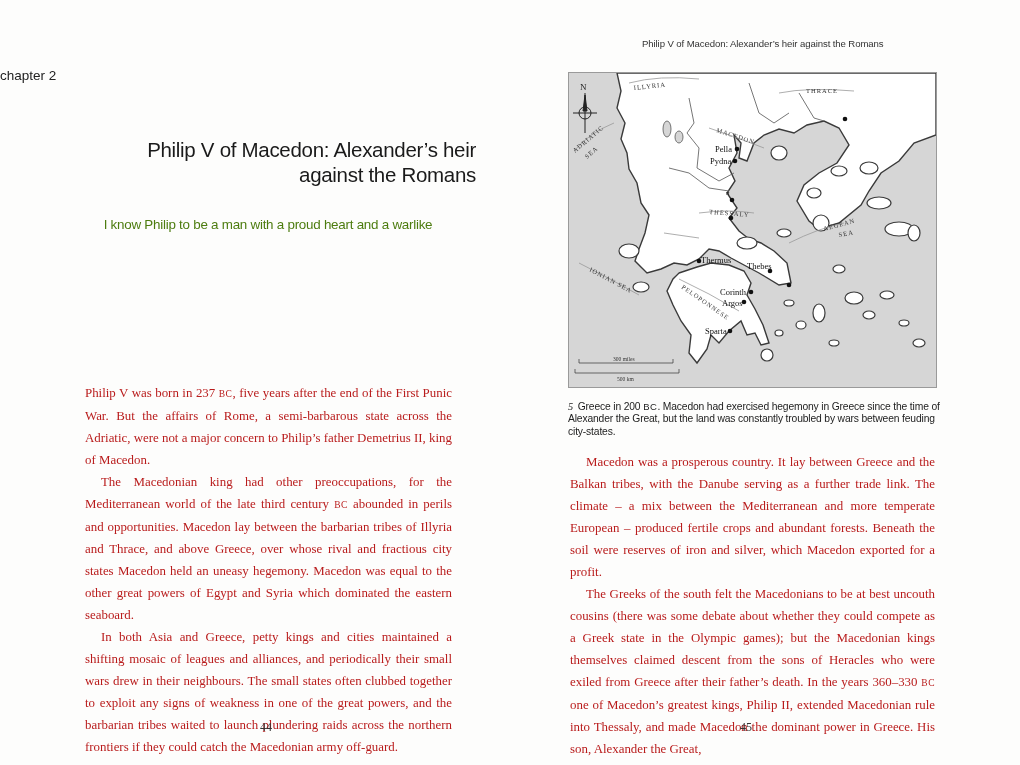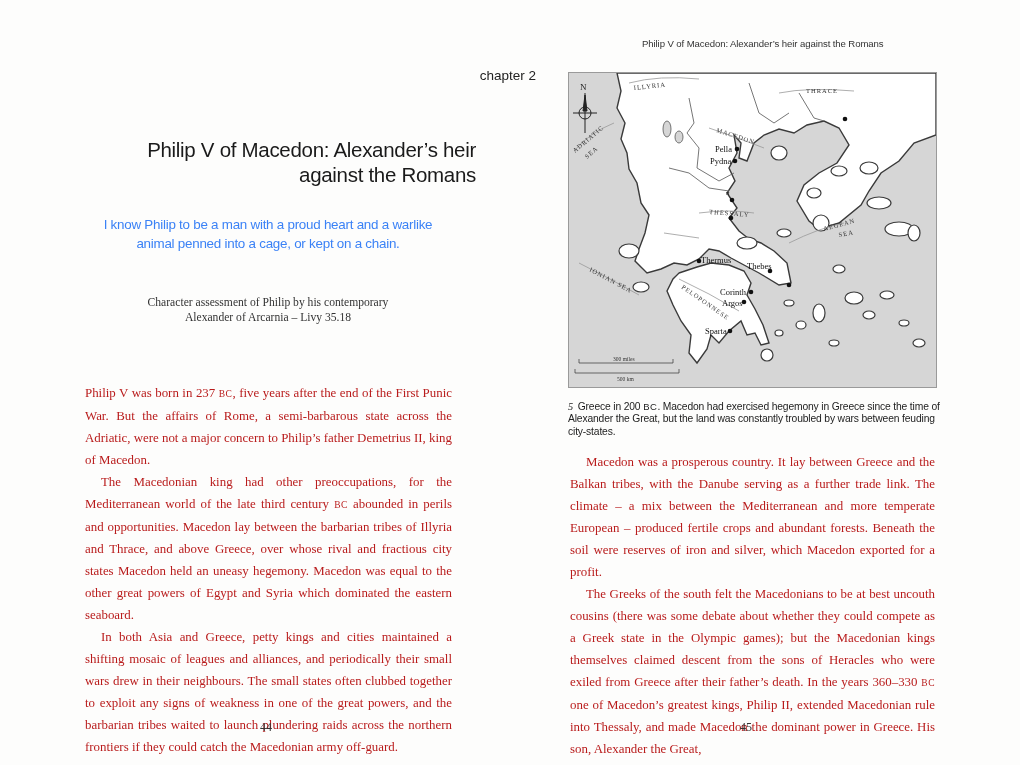--- a/index.html
+++ b/index.html
@@ -2,23 +2,23 @@
 <html><head>
 <meta charset="utf-8">
 <style>
   html, body { margin:0; padding:0; }
   body { width:1020px; height:765px; background:#fdfdfc; position:relative; overflow:hidden; color:#1e1e1e; }
   .page { position:absolute; top:0; height:765px; }
   .page-left { left:0; width:510px; }
   .sans { font-family:"Liberation Sans", "DejaVu Sans", sans-serif; }
   .serif { font-family:"Liberation Serif", "DejaVu Serif", serif; }
 
-  .chapter-label { position:absolute; top:68px; left:0; width:536px; text-align:right; font-size:13.5px; color:#222; }
+  .chapter-label { position:absolute; top:68px; left:0; width:536px; text-align:left; font-size:13.5px; color:#222; }
   .chapter-title { position:absolute; top:137px; left:60px; width:416px; text-align:right; font-size:20.5px; line-height:25px; color:#1a1a1a; letter-spacing:-0.3px; }
-  .epigraph { position:absolute; top:216px; left:78px; width:380px; text-align:center; font-size:13.4px; line-height:18.5px; color:#3b82f6; letter-spacing:-0.25px; }
+  .epigraph { position:absolute; top:216px; left:78px; width:380px; text-align:center; font-size:13.4px; line-height:18.5px; color:#4d7c0f; letter-spacing:-0.25px; }
   .epigraph-line { display:block; }
   .attribution { position:absolute; top:296px; left:78px; width:380px; text-align:center; font-size:11.6px; line-height:14.5px; color:#333; }
   .attr-line { display:block; }
 
   .body-text { position:absolute; font-size:12.9px; line-height:22px; color:#b91c1c; text-align:justify; }
   .body-text p { margin:0; text-indent:0; }
   .body-text p.indent { text-indent:16px; }
   .left-body { top:382px; left:85px; width:367px; }
   .right-body { top:451px; left:570px; width:365px; }
   .sc { font-size:9.5px; letter-spacing:0.5px; }
@@ -40,27 +40,22 @@
 <div class="page page-left">
   <div class="chapter-label sans">chapter 2</div>
 
   <div class="chapter-title sans">
     <span class="epigraph-line">Philip V of Macedon: Alexander’s heir</span>
     <span class="epigraph-line">against the Romans</span>
   </div>
 
   <div class="epigraph sans">
     <span class="epigraph-line">I know Philip to be a man with a proud heart and a warlike</span>
-    <span class="epigraph-line">animal penned into a cage, or kept on a chain.</span>
   </div>
 
-  <div class="attribution serif">
-    <span class="attr-line">Character assessment of Philip by his contemporary</span>
-    <span class="attr-line">Alexander of Arcarnia – Livy 35.18</span>
-  </div>
 
   <div class="body-text serif left-body">
     <p><span>Philip V was born in 237 </span><span class="sc">BC</span><span>, five years after the end of the First Punic War. But the affairs of Rome, a semi-barbarous state across the Adriatic, were not a major concern to Philip’s father Demetrius II, king of Macedon.</span></p>
     <p class="indent"><span>The Macedonian king had other preoccupations, for the Mediterranean world of the late third century </span><span class="sc">BC</span><span> abounded in perils and opportunities. Macedon lay between the barbarian tribes of Illyria and Thrace, and above Greece, over whose rival and fractious city states Macedon held an uneasy hegemony. Macedon was equal to the other great powers of Egypt and Syria which dominated the eastern seaboard.</span></p>
     <p class="indent"><span>In both Asia and Greece, petty kings and cities maintained a shifting mosaic of leagues and alliances, and periodically their small wars drew in their neighbours. The small states often clubbed together to exploit any signs of weakness in one of the great powers, and the barbarian tribes waited to launch plundering raids across the northern frontiers if they could catch the Macedonian army off-guard.</span></p>
   </div>
 
   <div class="folio folio-left serif">44</div>
 </div>
 

